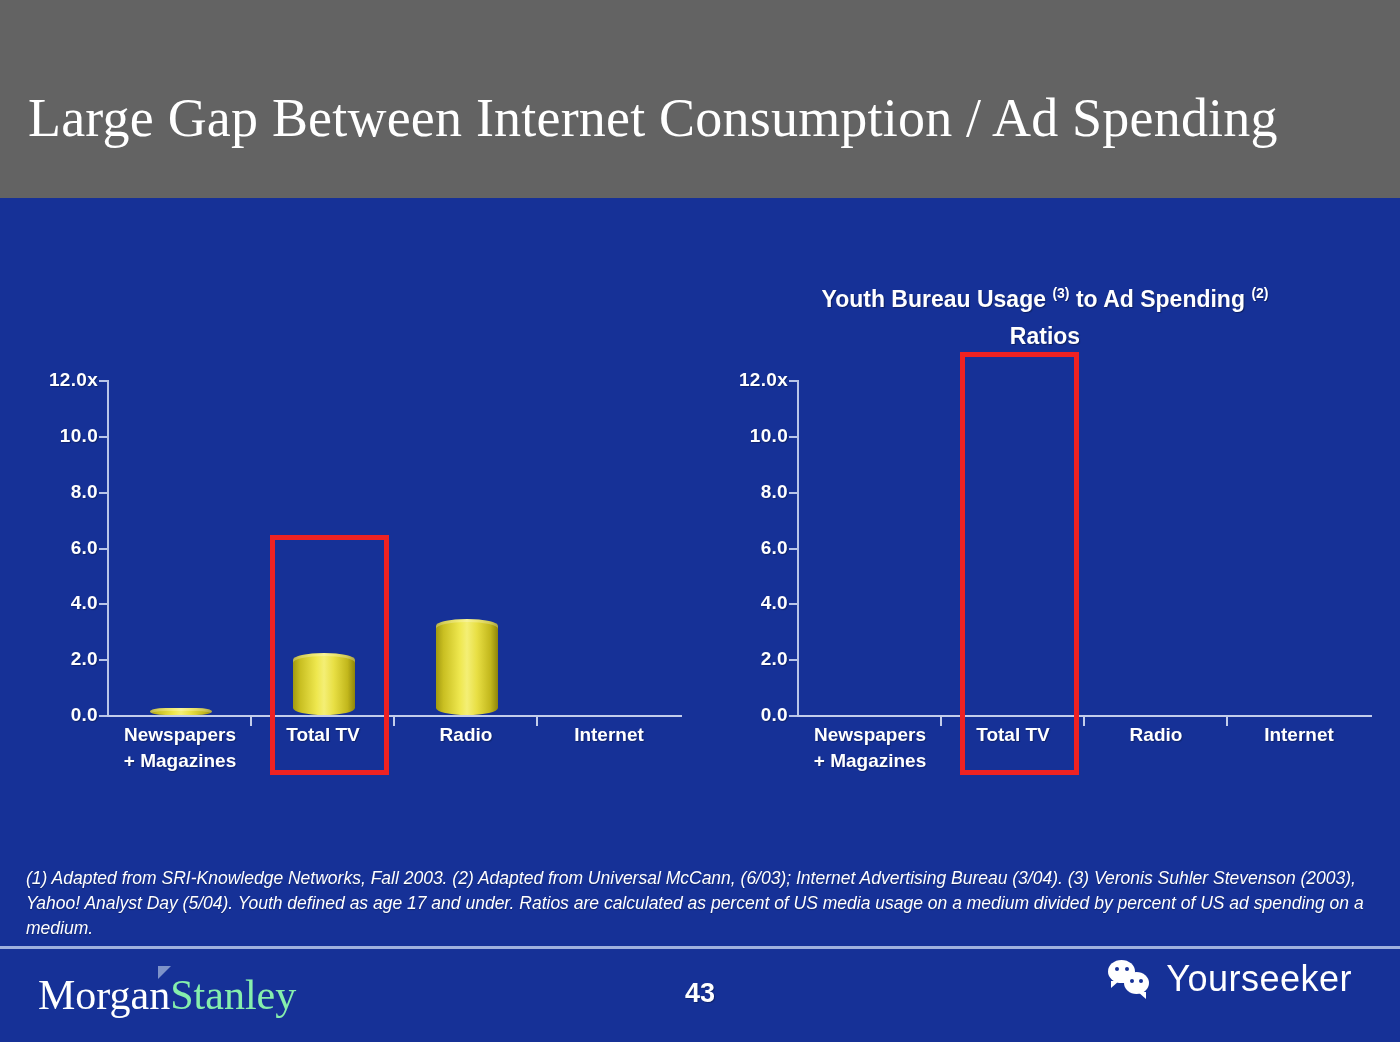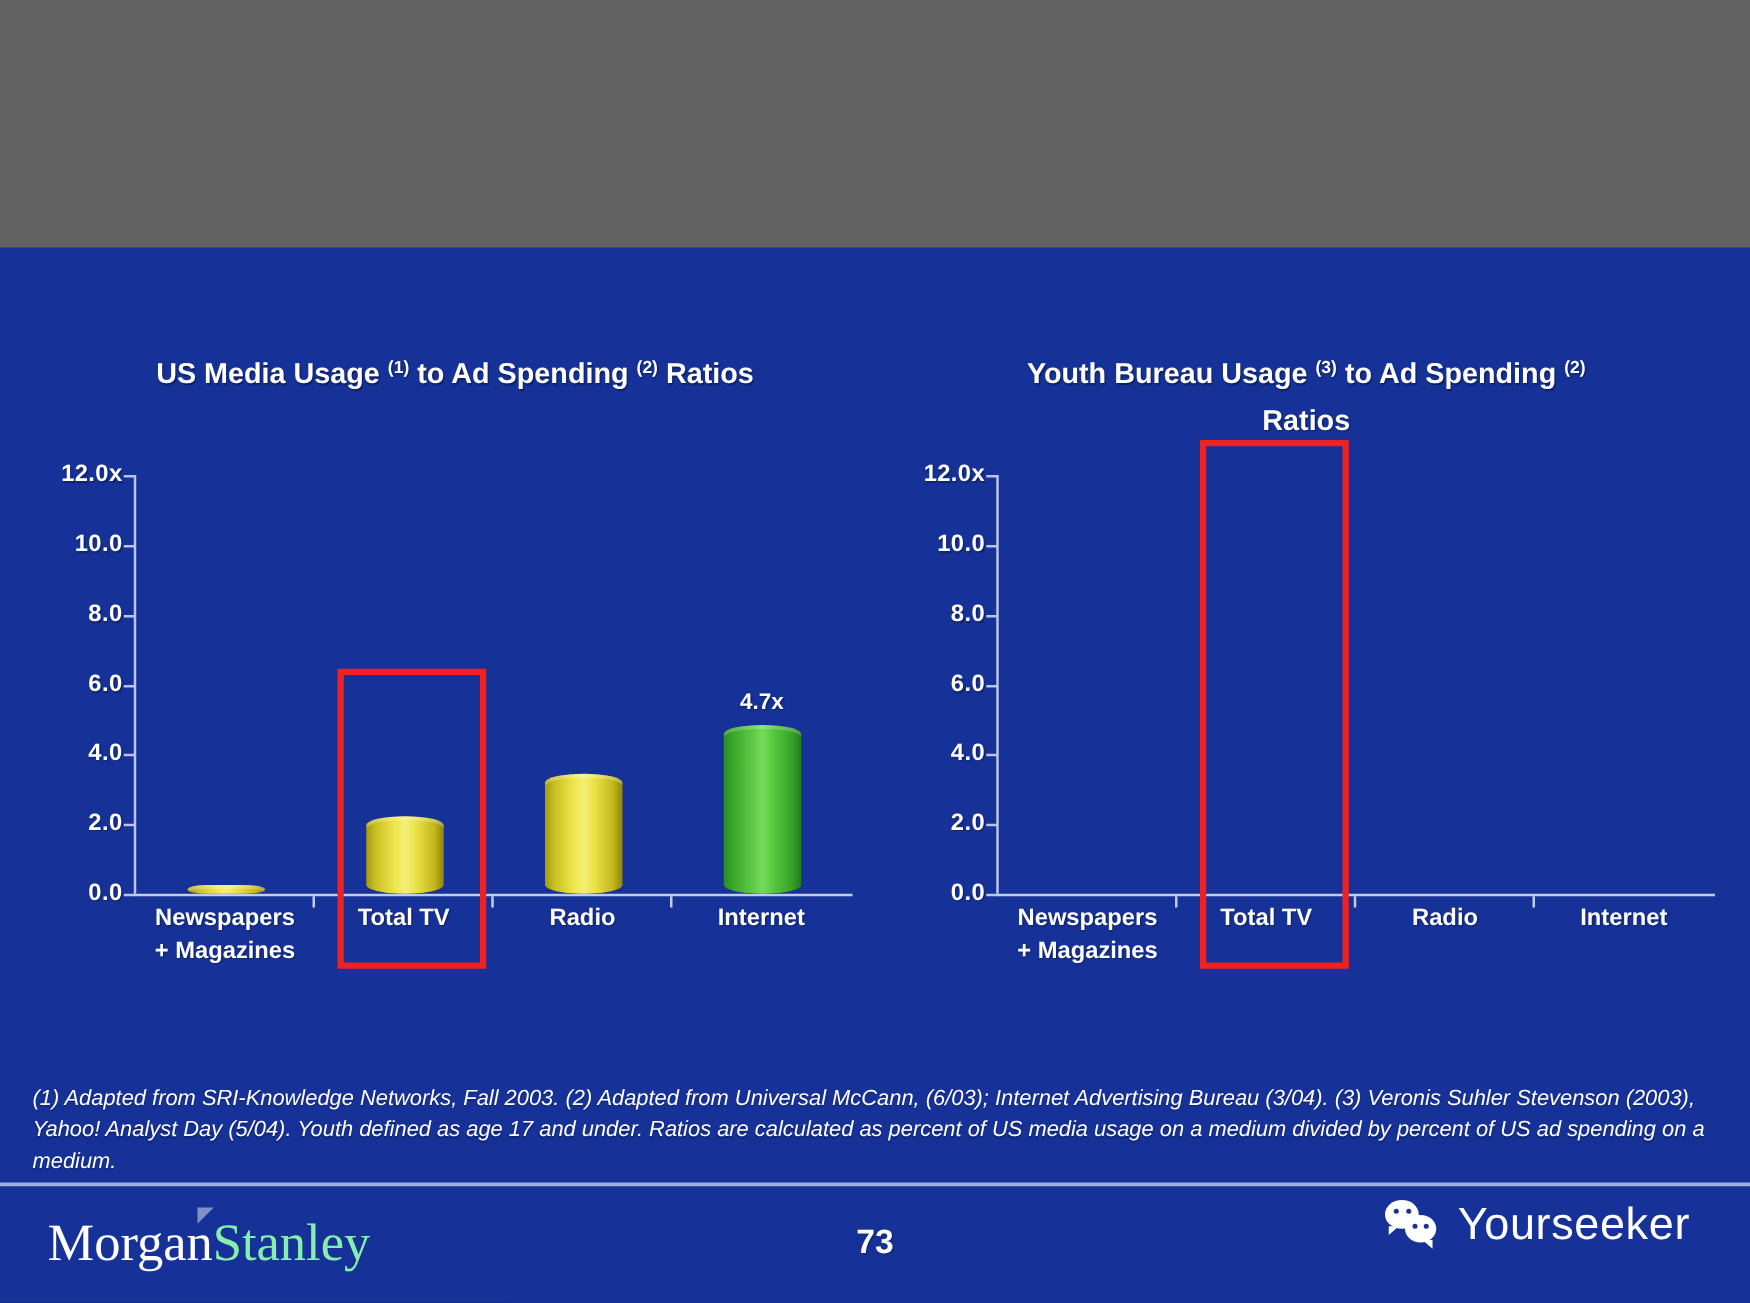--- a/index.html
+++ b/index.html
@@ -274,29 +274,23 @@
     font-size: 36px;
     letter-spacing: .5px;
   }
 </style>
 </head>
 <body>
 
 <div class="slide">
 
   <div class="header-band"></div>
+  <div class="slide-title">Large Gap Between Internet Consumption / Ad Spending</div>
 
   <div class="panel panel-left">
-    <div class="chart-title">
-      <span>US Media Usage</span>
-      <sup>(1)</sup>
-      <span>to Ad Spending</span>
-      <sup>(2)</sup>
-      <span>Ratios</span>
-    </div>
 
     <div class="plot">
       <div class="axis-labels">
         <div class="axis-label" style="top:10px">12.0x</div>
         <div class="axis-label" style="top:66px">10.0</div>
         <div class="axis-label" style="top:122px">8.0</div>
         <div class="axis-label" style="top:178px">6.0</div>
         <div class="axis-label" style="top:233px">4.0</div>
         <div class="axis-label" style="top:289px">2.0</div>
         <div class="axis-label" style="top:345px">0.0</div>
@@ -319,24 +313,20 @@
       <div class="bars">
         <div class="bar-slot" style="left:0px">
           <div class="bar yellow" style="height:7px"></div>
         </div>
         <div class="bar-slot" style="left:143px">
           <div class="bar yellow" style="height:62px"></div>
         </div>
         <div class="bar-slot" style="left:286px">
           <div class="bar yellow" style="height:96px"></div>
         </div>
-        <div class="bar-slot" style="left:429px">
-          <div class="bar green" style="height:135px"></div>
-          <div class="bar-value" style="bottom:143px">4.7x</div>
-        </div>
       </div>
 
       <div class="cats">
         <div class="cat" style="left:-9px">
           <div>Newspapers</div>
           <div>+ Magazines</div>
         </div>
         <div class="cat" style="left:134px">Total TV</div>
         <div class="cat" style="left:277px">Radio</div>
         <div class="cat" style="left:420px">Internet</div>
@@ -398,21 +388,21 @@
 
   <div class="footnote">(1) Adapted from SRI-Knowledge Networks, Fall 2003.  (2) Adapted from Universal McCann, (6/03); Internet Advertising Bureau (3/04). (3) Veronis Suhler Stevenson (2003), Yahoo! Analyst Day (5/04).  Youth defined as age 17 and under.  Ratios are calculated as percent of US media usage on a medium divided by percent of US ad spending on a medium.</div>
 
   <div class="footer-rule"></div>
 
   <div class="ms-logo">
     <span class="ms-morgan">Morgan</span><span class="ms-stanley">Stanley</span>
   </div>
   <div class="ms-mark"></div>
 
-  <div class="page-number">73</div>
+  <div class="page-number">43</div>
 
   <div class="brand">
     <span class="wechat-icon">
       <span class="bub b1"></span>
       <span class="bub b2"></span>
       <span class="eye e1"></span>
       <span class="eye e2"></span>
       <span class="eye e3"></span>
       <span class="eye e4"></span>
     </span>

